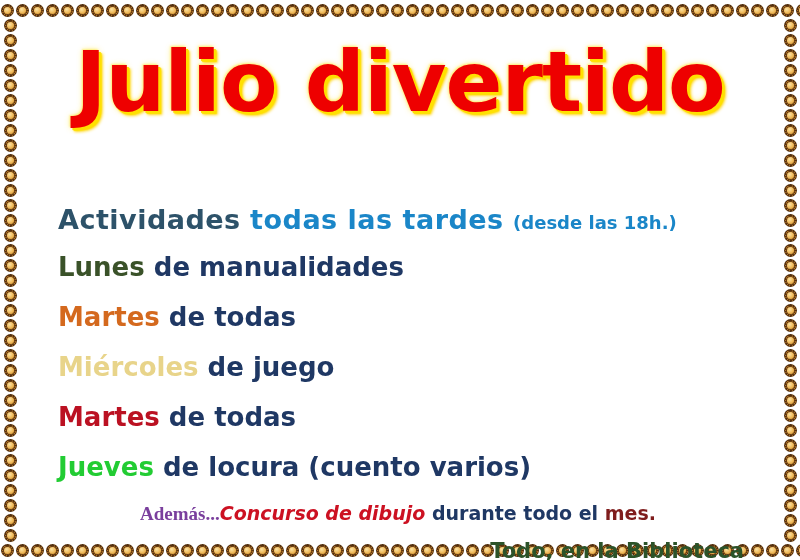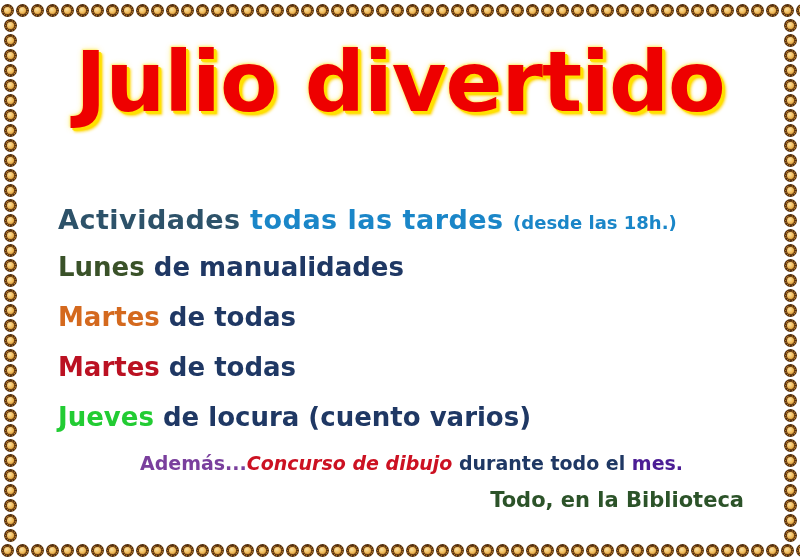--- a/index.html
+++ b/index.html
@@ -135,24 +135,24 @@
   .day-rest { color: #1f3864; }
 
   #footer-note {
     padding-left: 140px;
     margin-top: 6px;
     font-family: "DejaVu Sans", sans-serif;
     font-weight: bold;
     font-size: 19px;
     line-height: 30px;
   }
-  #footer-note .fn-a { color: #7a3f9d; }
+  #footer-note .fn-a { color: #7a3f9d; font-family: Liberation Serif, serif; }
   #footer-note .fn-b { color: #cc1122; font-style: italic; margin-top: 44px; }
   #footer-note .fn-c { color: #1f3864; }
-  #footer-note .fn-d { color: #4c1d95; }
+  #footer-note .fn-d { color: #7f1d1d; }
 
   #closing {
     text-align: right;
     padding-right: 56px;
     margin-top: 8px;
     font-family: "DejaVu Sans", sans-serif;
     font-weight: bold;
     font-size: 21px;
     color: #2c5329;
     line-height: 28px;
@@ -365,20 +365,24 @@
     <div class="day-line line">
       <span class="day-name" style="color:#3a5229">Lunes</span>
       <span class="day-rest">de manualidades</span>
     </div>
 
     <div class="day-line line">
       <span class="day-name" style="color:#d4691e">Martes</span>
       <span class="day-rest">de todas</span>
     </div>
 
+    <div class="day-line line">
+      <span class="day-name" style="color:#e8d48a">Miércoles</span>
+      <span class="day-rest">de juego</span>
+    </div>
 
     <div class="day-line line">
       <span class="day-name" style="color:#bb1122">Martes</span>
       <span class="day-rest">de todas</span>
     </div>
 
     <div class="day-line line">
       <span class="day-name" style="color:#22cc33">Jueves</span>
       <span class="day-rest">de locura (cuento varios)</span>
     </div>

